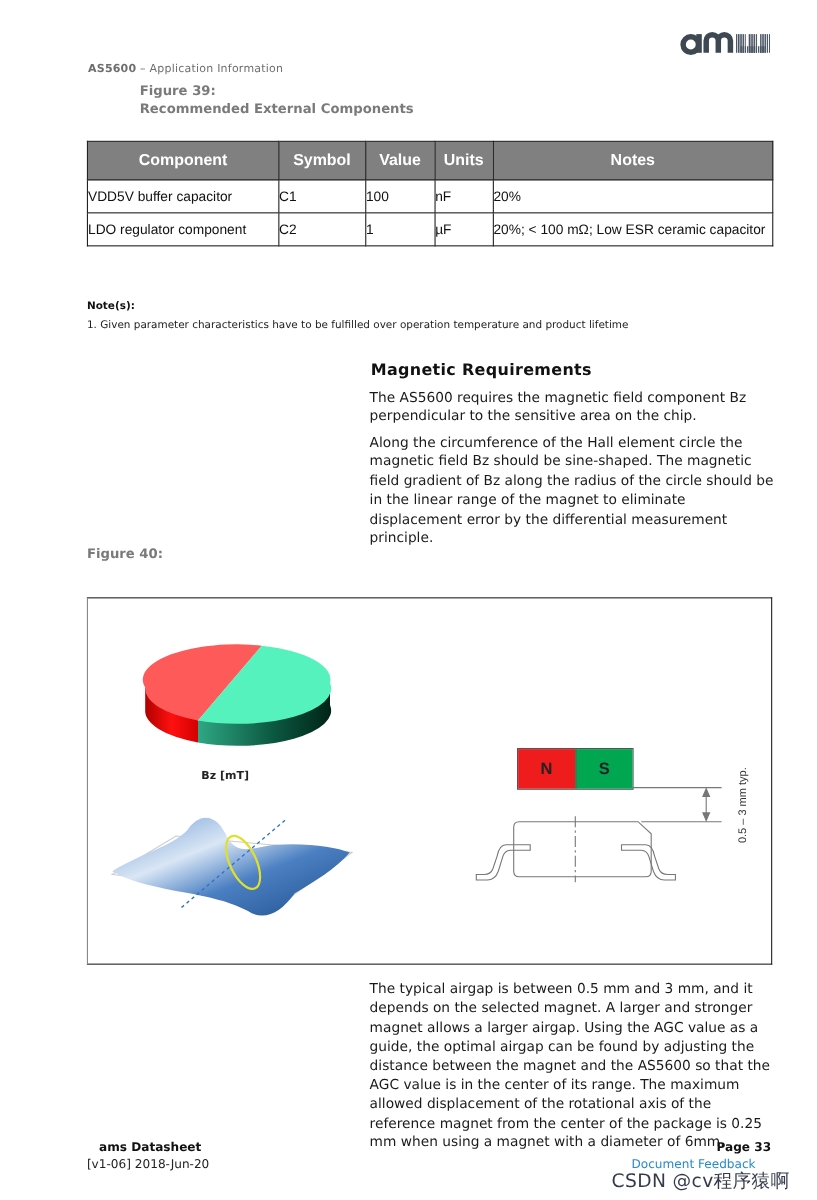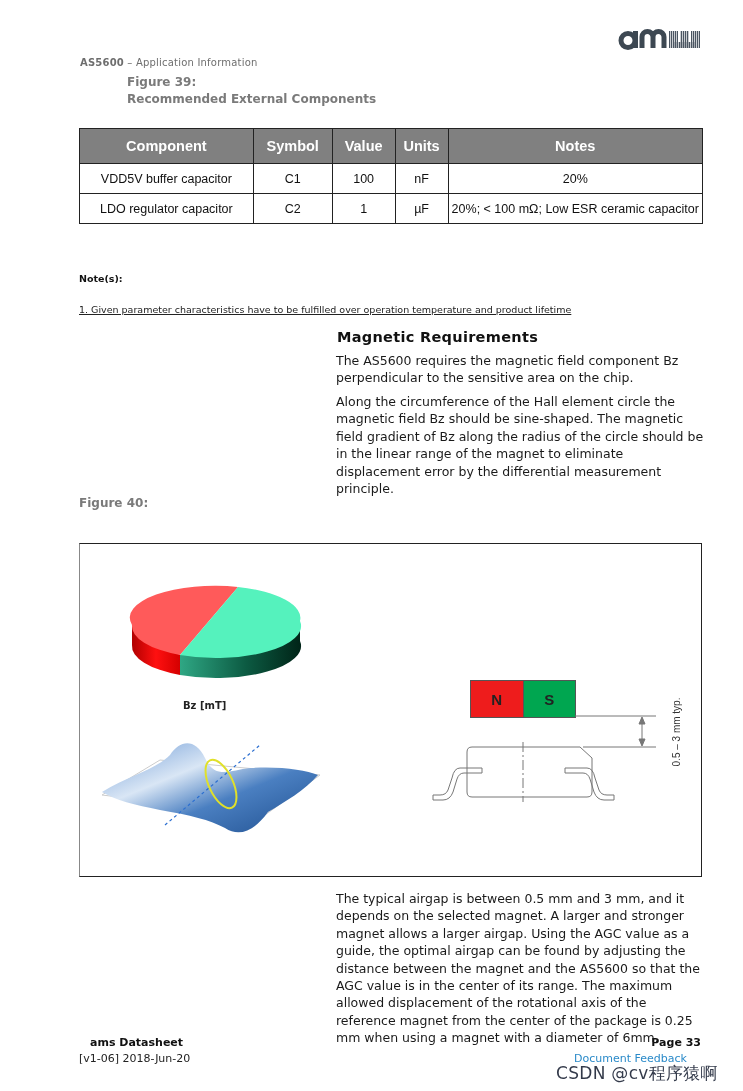--- a/index.html
+++ b/index.html
@@ -7,24 +7,24 @@
          font-family:"DejaVu Sans", sans-serif; color:#1a1a1a; }
   .abs { position:absolute; }
   .hdr-title { left:80px; top:33px; font-size:10px; color:#6e6e6e; letter-spacing:0.2px; white-space:nowrap;margin-top:24px; }
   .hdr-title b { color:#6e6e6e; font-weight:bold; }
   .logo { left:617px; top:24px; width:94px; height:30px; }
   .fig-cap { left:79px; font-size:12px; font-weight:bold; color:#7a7a7a; line-height:17px; }
   table.comp { position:absolute; left:79px; top:128px; width:624px; border-collapse:collapse;
                font-family:"Liberation Sans", sans-serif;padding-left:44px; }
   table.comp th { background:#808080; color:#ffffff; font-size:14.5px; font-weight:bold;
                   height:34px; border:1px solid #222; padding:0; }
-  table.comp td { font-size:12.5px; height:29px; border:1px solid #222; text-align:center; padding:0; color:#111; }
+  table.comp td { font-size:12.5px; height:29px; border:1px solid #222; padding:0; color:#111; }
   table.comp td.left { text-align:left; padding-left:8px; }
   .note-h { left:79px; top:273px; font-size:9.5px; font-weight:bold; color:#111; }
-  .note-1 { left:79px; top:304px; font-size:9.5px; color:#222; white-space:nowrap;text-decoration:underline; }
+  .note-1 { left:79px; top:290px; font-size:9.5px; color:#222; white-space:nowrap; }
   .sec-h { left:337px; top:329px; font-size:14.5px; font-weight:bold; color:#111; letter-spacing:0.3px; }
   .para { left:336px; width:370px; font-size:12.5px; line-height:17.4px; color:#1a1a1a; }
   .figbox { left:79px; top:543px; width:621px; height:332px; border:1.5px solid #222; border-left-color:#888; background:#fff; }
   .bz-label { left:183px; top:700px; font-size:10px; font-weight:bold; color:#222; }
   .footer-l1 { left:90px; top:1036px; font-size:11px; font-weight:bold; color:#111; }
   .footer-l2 { left:79px; top:1052px; font-size:11px; color:#222; }
   .footer-r1 { left:600px; top:1036px; width:101px; text-align:right; font-size:11px; font-weight:bold; color:#111; }
   .footer-r2 { left:560px; top:1052px; width:141px; text-align:center; font-size:11px; color:#2a8ac9; cursor:pointer; }
   .watermark { left:556px; top:1062px; font-size:17px; color:#0f172a; opacity:0.85; white-space:nowrap; letter-spacing:0.3px; }
 </style>
@@ -77,21 +77,21 @@
   </thead>
   <tbody>
     <tr>
       <td>VDD5V buffer capacitor</td>
       <td>C1</td>
       <td>100</td>
       <td>nF</td>
       <td>20%</td>
     </tr>
     <tr>
-      <td>LDO regulator capacitor</td>
+      <td>LDO regulator component</td>
       <td>C2</td>
       <td>1</td>
       <td>µF</td>
       <td>20%; &lt; 100 mΩ; Low ESR ceramic capacitor</td>
     </tr>
   </tbody>
 </table>
 
 <div class="abs note-h">Note(s):</div>
 <div class="abs note-1">1. Given parameter characteristics have to be fulfilled over operation temperature and product lifetime</div>

